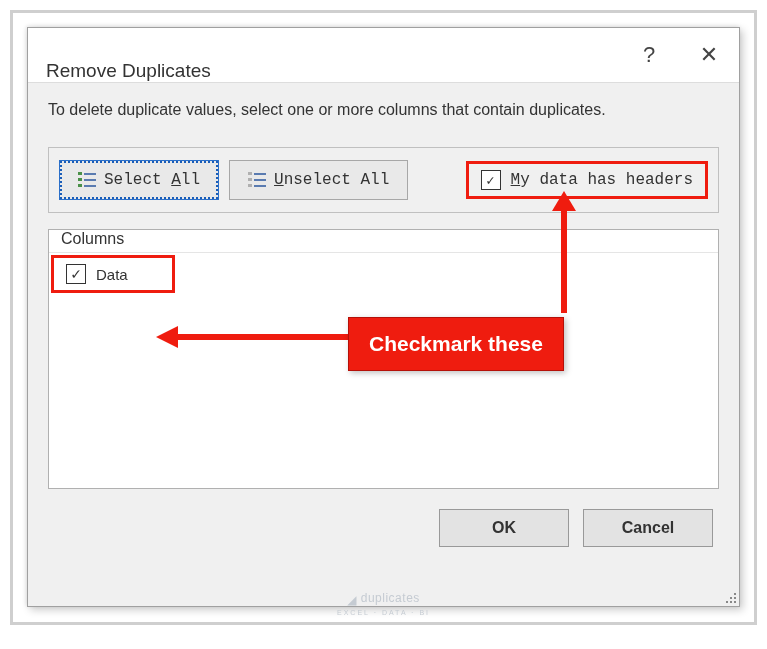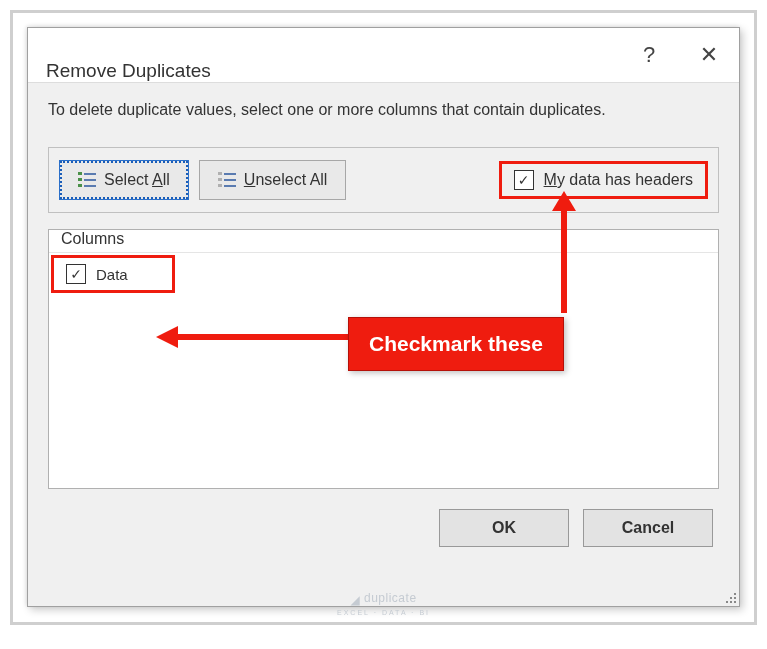--- a/index.html
+++ b/index.html
@@ -63,20 +63,21 @@
     }
     .toolbar-panel {
       border: 1px solid #c0c0c0;
       background: #f0f0f0;
       padding: 12px 10px;
       display: flex;
       align-items: center;
       gap: 10px;
       margin-bottom: 16px;
       position: relative;
+      font-family: Liberation Mono, monospace;
     }
     .tool-btn {
       border: 1px solid #a7a7a7;
       background: #e9e9e9;
       display: flex;
       align-items: center;
       gap: 8px;
       padding: 6px 18px;
       height: 40px;
       cursor: default;
@@ -306,16 +307,16 @@
       <svg class="arrow" style="left:128px; top:240px;" width="200" height="28">
         <line x1="196" y1="14" x2="16" y2="14" stroke="#ef1c0f" stroke-width="6"></line>
         <polygon points="0,14 22,3 22,25" fill="#ef1c0f"></polygon>
       </svg>
 
     </div>
 
   </div>
 
   <div class="watermark">
-    <span class="tri">◢</span> <span>duplicate</span><br>
+    <span class="tri">◢</span> <span>duplicates</span><br>
     <span class="sub">EXCEL · DATA · BI</span>
   </div>
 </div>
 
 </body></html>

